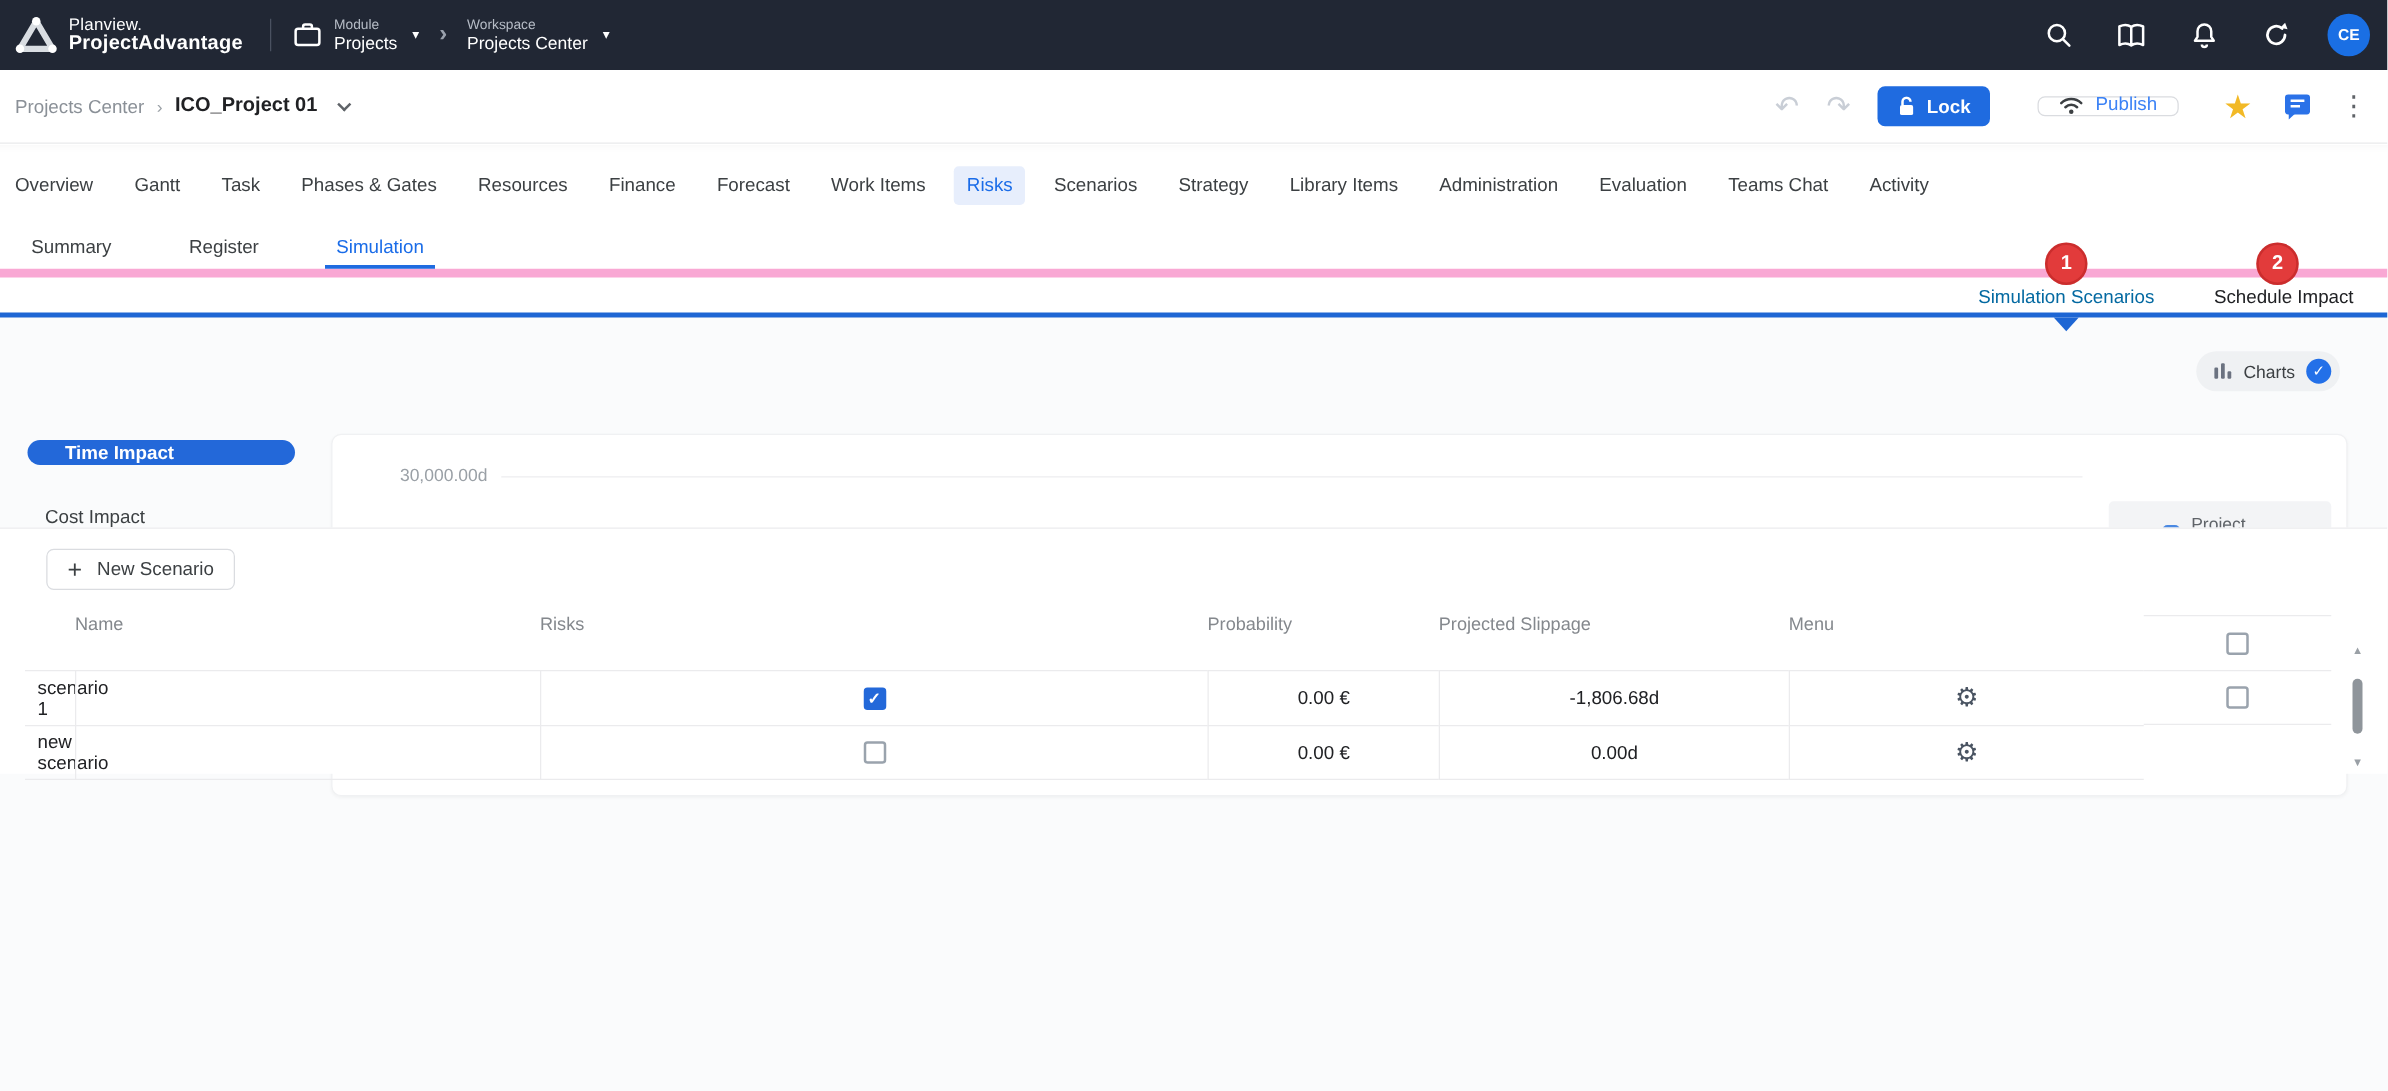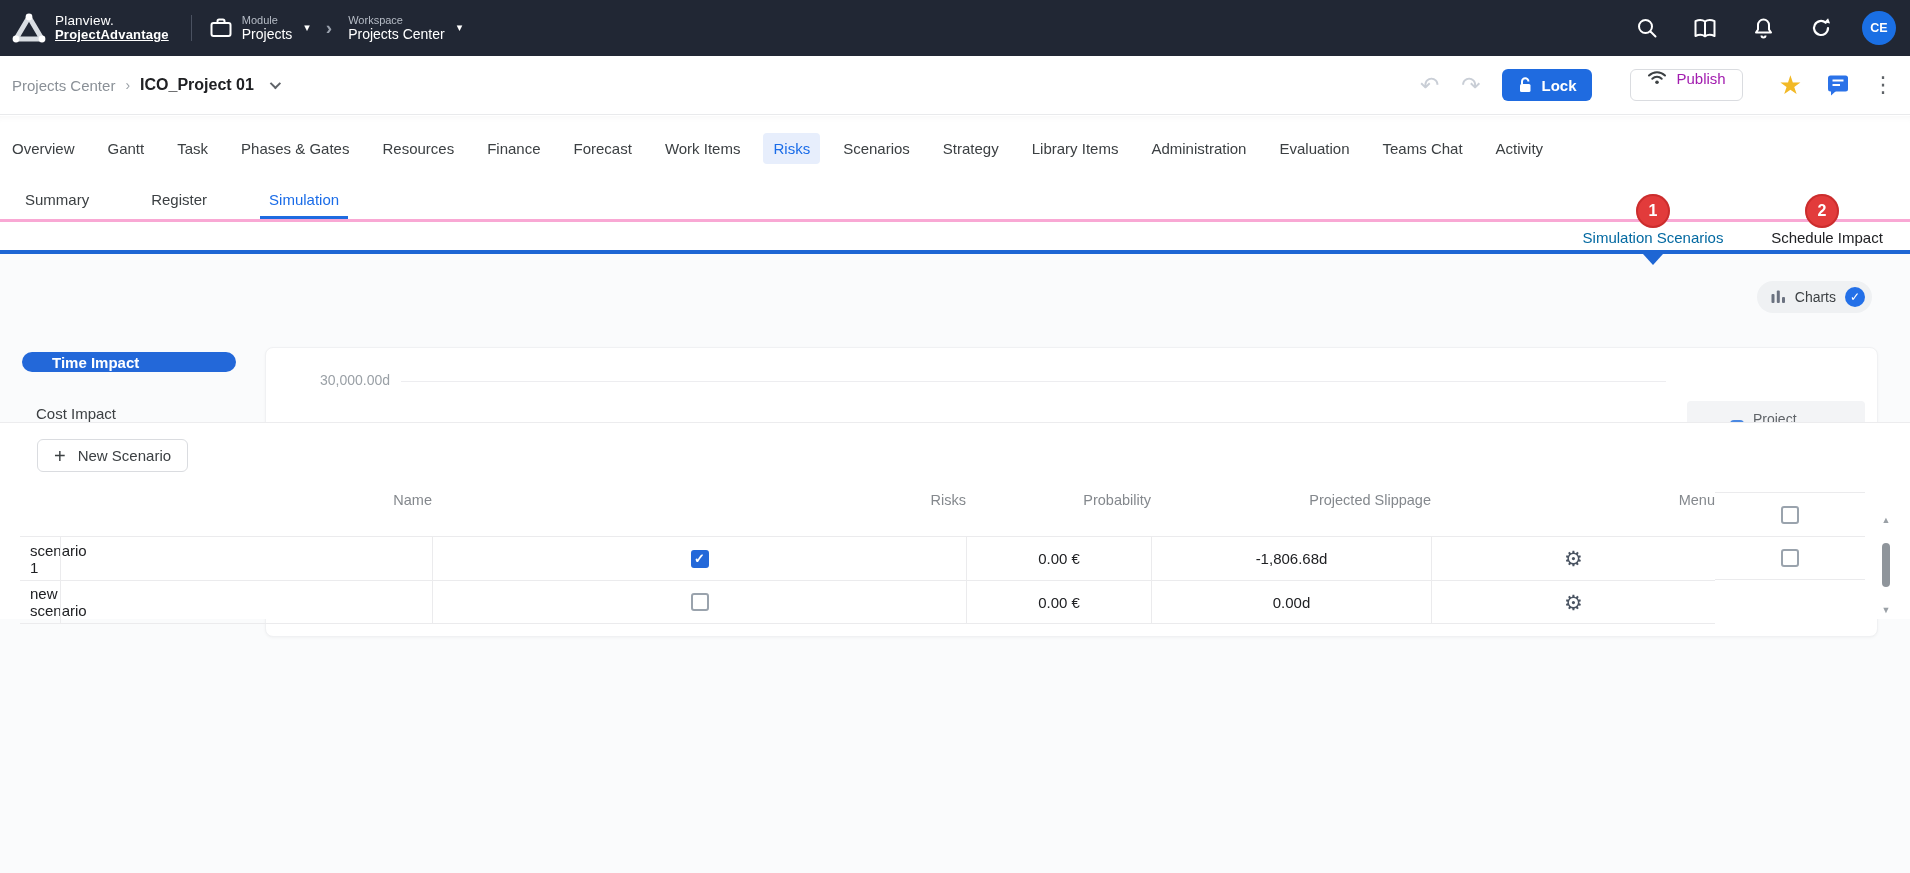--- a/index.html
+++ b/index.html
@@ -4,21 +4,21 @@
 <style>
   * { margin:0; padding:0; box-sizing:border-box; }
   html,body { width:1910px; height:873px; overflow:hidden; }
   body { font-family:"Liberation Sans", sans-serif; background:#ffffff; position:relative; color:#202124; }
 
   
   .navbar { position:absolute; top:0; left:0; width:1910px; height:56px; background:#212734; display:flex; align-items:center; }
   .brand { display:flex; align-items:center; gap:9px; padding-left:12px; }
   .brand-text { color:#fff; line-height:1.05; }
   .brand-line1 { font-size:13.5px; letter-spacing:.2px; }
-  .brand-line2 { font-size:13px; font-weight:bold; letter-spacing:.2px;text-decoration:underline; }
+  .brand-line2 { font-size:16px; font-weight:bold; letter-spacing:.2px; }
   .nav-divider { width:1px; height:26px; background:#4a5160; margin:0 18px 0 22px; }
   .nav-item { display:flex; align-items:center; gap:10px; color:#fff; }
   .nav-item .txt { line-height:1.15; }
   .nav-item .lbl { font-size:11px; color:#b6bcc6; }
   .nav-item .val { font-size:14px; color:#fff; }
   .caret { color:#fff; font-size:11px; margin-left:2px; }
   .nav-chev { color:#9aa1ad; font-size:19px; margin:0 16px; font-weight:bold; }
   .nav-right { margin-left:auto; display:flex; align-items:center; gap:24px; padding-right:14px; }
   .nav-icon { width:34px; height:34px; display:flex; align-items:center; justify-content:center; cursor:pointer; }
   .avatar { width:34px; height:34px; border-radius:50%; background:#1a6fe4; color:#fff; font-size:12.5px; font-weight:bold; display:flex; align-items:center; justify-content:center; }
@@ -26,33 +26,33 @@
   
   .toolbar { position:absolute; top:56px; left:0; width:1910px; height:59px; background:#fff; border-bottom:1px solid #e9eaec; display:flex; align-items:center; }
   .crumb { display:flex; align-items:center; gap:10px; padding-left:12px; }
   .crumb-parent { color:#8a9097; font-size:15px; }
   .crumb-sep { color:#9aa0a6; font-size:14px; }
   .crumb-title { color:#202124; font-size:16px; font-weight:bold; }
   .chev-down { width:8px; height:8px; border-right:2px solid #5f6368; border-bottom:2px solid #5f6368; transform:rotate(45deg) translateY(-2px); margin-left:6px; }
   .tool-right { margin-left:auto; display:flex; align-items:center; padding-right:16px; }
   .histbtn { font-size:23px; color:#c9ced6; margin-right:22px; cursor:pointer; line-height:1; }
   .btn-lock { display:flex; align-items:center; gap:8px; background:#1f6be0; color:#fff; font-size:15px; font-weight:bold; border:none; border-radius:6px; height:32px; padding:0 16px; margin-right:38px; cursor:pointer; }
-  .btn-publish { display:flex; align-items:flex-start; gap:9px; background:#fff; color:#a21caf; font-size:15px; border:1px solid #dadce0; border-radius:6px; height:32px; padding:0 16px; margin-right:36px; cursor:pointer; }
+  .btn-publish { display:flex; align-items:flex-end; gap:9px; background:#fff; color:#3b82f6; font-size:15px; border:1px solid #dadce0; border-radius:6px; height:16px; padding:0 16px; margin-right:36px; cursor:pointer; }
   .status-input { width:260px; height:30px; background:#eff1f3; border:1px solid #e3e6e9; border-radius:3px; font-style:italic; color:#5f6368; font-size:15px; padding:0 12px; font-family:"Liberation Sans", sans-serif; margin-right:30px; }
   .star { color:#f2b926; font-size:26px; margin-right:24px; cursor:pointer; line-height:1; }
   .comment { margin-right:22px; cursor:pointer; }
   .kebab { color:#5f6368; font-size:22px; cursor:pointer; letter-spacing:0; }
 
   
   .tabsrow { position:absolute; top:116px; left:0; width:1910px; height:64px; background:#fff; display:flex; align-items:center; gap:13px; padding-left:2px; box-shadow:inset 0 8px 8px -8px rgba(0,0,0,.05); }
   .tab { font-size:15px; color:#3c4043; padding:7px 10px; border-radius:4px; cursor:pointer; white-space:nowrap; }
   .tab.selected { color:#1a6ce8; background:#e7eefc; }
 
   
-  .subtabs { position:absolute; top:180px; left:0; width:1910px; height:42px; background:#fff; border-bottom:3px solid #f9a8d4; display:flex; align-items:center; padding-left:16px; }
+  .subtabs { position:absolute; top:180px; left:0; width:1910px; height:42px; background:#fff; border-bottom:7px solid #f9a8d4; display:flex; align-items:center; padding-left:16px; }
   .subtab { position:relative; font-size:15px; color:#3c4043; padding:0 9px; margin-right:44px; height:100%; display:flex; align-items:center; cursor:pointer; }
   .subtab.selected { color:#1a6ce8; }
   .subtab.selected::after { content:""; position:absolute; left:0; right:0; bottom:0; height:3px; background:#1f6be0; }
 
   
   .badge { position:absolute; width:34px; height:34px; border-radius:50%; background:#e23b3b; box-shadow:inset 0 0 0 2px rgba(160,20,20,.35); color:#fff; font-size:16px; font-weight:bold; display:flex; align-items:center; justify-content:center; z-index:5; }
   .badge1 { left:1636px; top:194px; }
   .badge2 { left:1805px; top:194px; }
   .step-label { position:absolute; top:229px; font-size:15px; text-align:center; z-index:4; }
   .step1 { left:1558px; width:190px; color:#0369a1; }
@@ -80,21 +80,21 @@
   .xlabel { position:absolute; top:243px; width:300px; text-align:center; font-size:14px; color:#6c7176; }
   .legend { position:absolute; top:53px; left:1421px; width:178px; background:#f3f4f6; border-radius:4px; padding:10px 12px; display:flex; flex-direction:column; gap:7px; }
   .legend-item { display:flex; align-items:center; gap:9px; font-size:14px; color:#5f6368;padding-left:31px; }
   .swatch { width:14px; height:14px; border-radius:4px; }
 
   
   .table-card { position:absolute; top:422px; left:0; width:1910px; height:197px; background:#fff; border-top:1px solid #ececee; }
   .btn-new { position:absolute; top:16px; left:37px; height:33px; display:flex; align-items:center; gap:12px; background:#fff; border:1px solid #dadce0; border-radius:6px; padding:0 16px; font-size:15px; color:#3c4043; cursor:pointer; }
   .btn-new .plus { font-size:20px; color:#3c4043; line-height:1; }
   .tgrid { position:absolute; left:20px; top:69px; display:grid; grid-template-columns:40px 372px 534px 185px 280px 284px 150px; }
-  .th { font-size:14.5px; color:#84888d; text-align:right; padding-bottom:10px; }
+  .th { font-size:14.5px; color:#84888d; text-align:left; padding-bottom:10px; }
   .trow { display:contents; }
   .td { height:44px; display:flex; align-items:center; justify-content:center; font-size:15px; color:#202124; border-top:1px solid #ebebed; }
   .td.last { border-bottom:1px solid #ebebed; }
   .td.vline { border-left:1px solid #ebebed; }
   .td.name-cell { justify-content:flex-start; padding-left:10px; }
   .cb { width:18px; height:18px; border:2px solid #9aa3ad; border-radius:3px; background:#fff; cursor:pointer; }
   .cb.checked { background:#2368d9; border-color:#2368d9; color:#fff; font-size:13px; font-weight:bold; display:flex; align-items:center; justify-content:center; }
   .gear { font-size:21px; color:#4a5462; cursor:pointer; line-height:1; }
   .scrollbar { position:absolute; right:16px; top:92px; width:16px; height:100px; display:flex; flex-direction:column; align-items:center; justify-content:space-between; }
   .sb-arrow { font-size:9px; color:#9aa0a6; cursor:pointer; }

